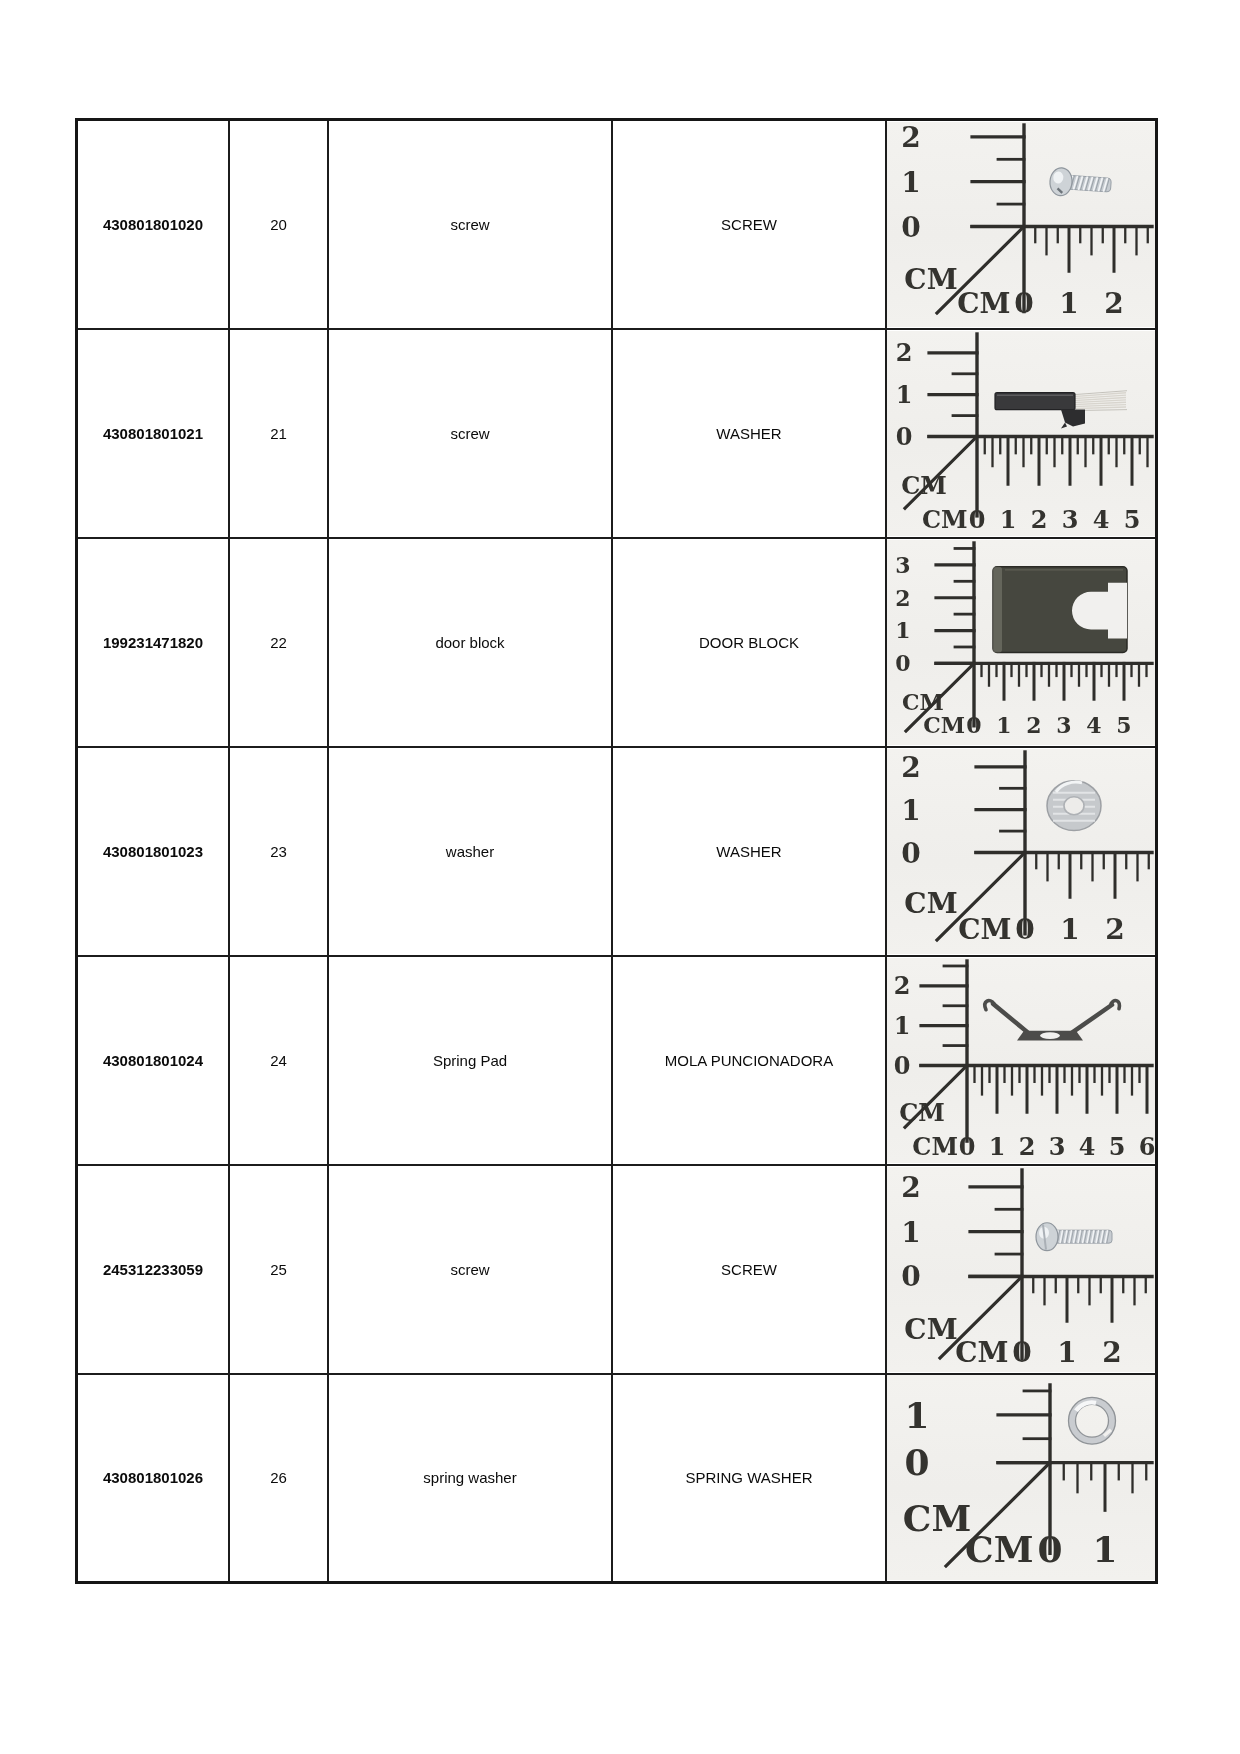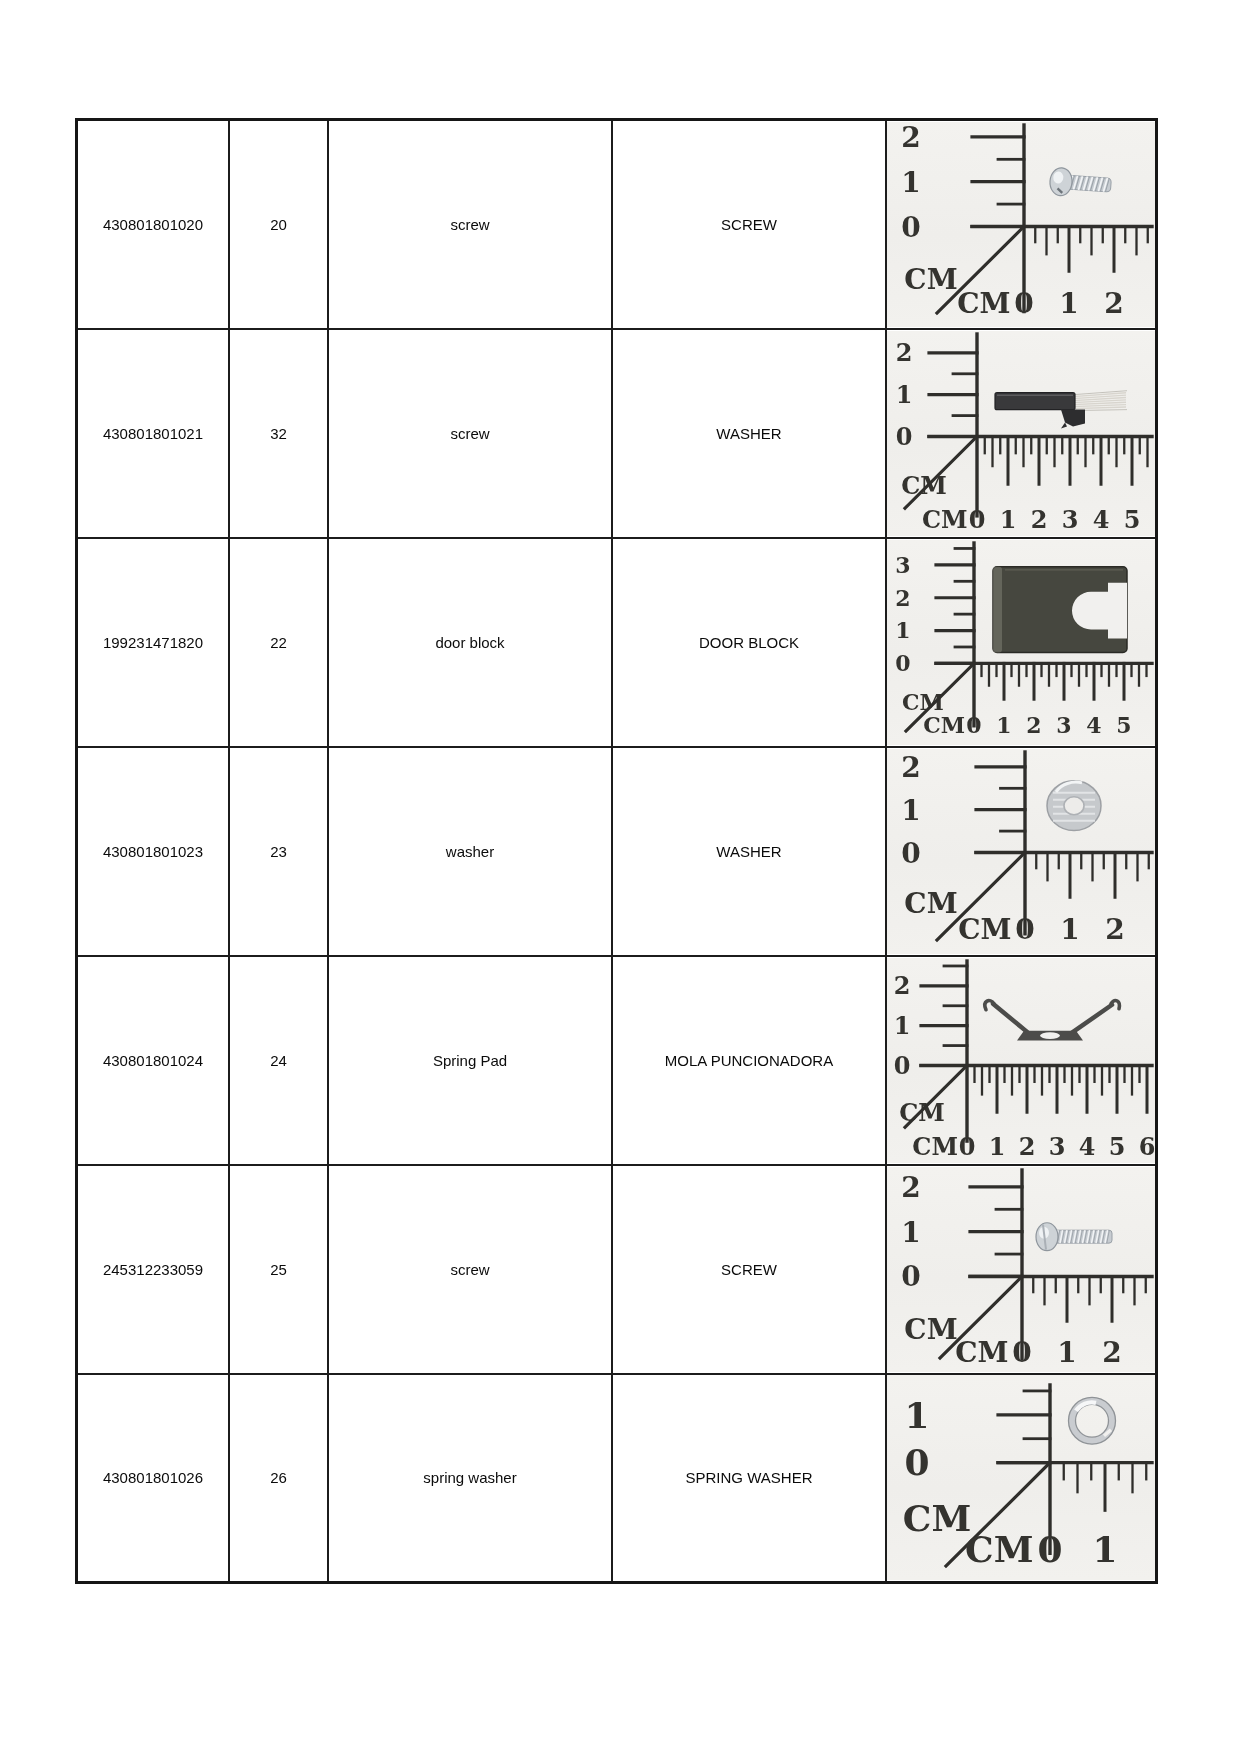--- a/index.html
+++ b/index.html
@@ -10,21 +10,21 @@
     border-collapse:collapse;table-layout:fixed;
     border:3px solid #161616;
   }
   table.parts td{
     border:2.5px solid #1c1c1c;
     text-align:center;vertical-align:middle;
     font-size:15px;color:#0b0b0b;padding:0;
     overflow:hidden;
   }
   tr.parts-row{height:209px;}
-  td.c1{width:150px;}
+  td.c1{width:150px;font-weight:bold;}
   td.c2{width:97px;}
   td.c3{width:282px;}
   td.c4{width:272px;}
   td.c5{width:268px;}
   .photo{
     width:100%;height:205px;position:relative;
     background:linear-gradient(180deg,#f3f2ef 0%,#efeeeb 55%,#f2f1ee 100%);
   }
   .photo svg{display:block;width:100%;height:100%;}
 </style>
@@ -90,21 +90,21 @@
                   <ellipse cx="0" cy="0" rx="11" ry="14" fill="#ced3d7" stroke="#8f969d" stroke-width="1.2"></ellipse>
                   <ellipse cx="-3" cy="-4" rx="5" ry="6" fill="#eff2f4"></ellipse>
                   <line x1="-3" y1="7" x2="2" y2="11" stroke="#6d747a" stroke-width="2.4"></line>
                 </g>
               </svg>
             </div>
           </td>
       </tr>
       <tr class="parts-row">
         <td class="c1">430801801021</td>
-        <td class="c2">32</td>
+        <td class="c2">21</td>
         <td class="c3">screw</td>
         <td class="c4">WASHER</td>
         <td class="c5">
             <div class="photo">
               <svg viewBox="0 0 268 206" preserveAspectRatio="none">
                 <line x1="90" y1="3" x2="90" y2="185.8" stroke="#2f2e2b" stroke-width="3.4" stroke-linecap="square"></line>
                 <line x1="42" y1="106" x2="265" y2="106" stroke="#2f2e2b" stroke-width="3.4" stroke-linecap="square"></line>
                 <line x1="42" y1="106" x2="90" y2="106" stroke="#2f2e2b" stroke-width="3.2" stroke-linecap="square"></line>
                 <line x1="66" y1="85" x2="90" y2="85" stroke="#2f2e2b" stroke-width="2.8" stroke-linecap="square"></line>
                 <line x1="42" y1="64" x2="90" y2="64" stroke="#2f2e2b" stroke-width="3.2" stroke-linecap="square"></line>

